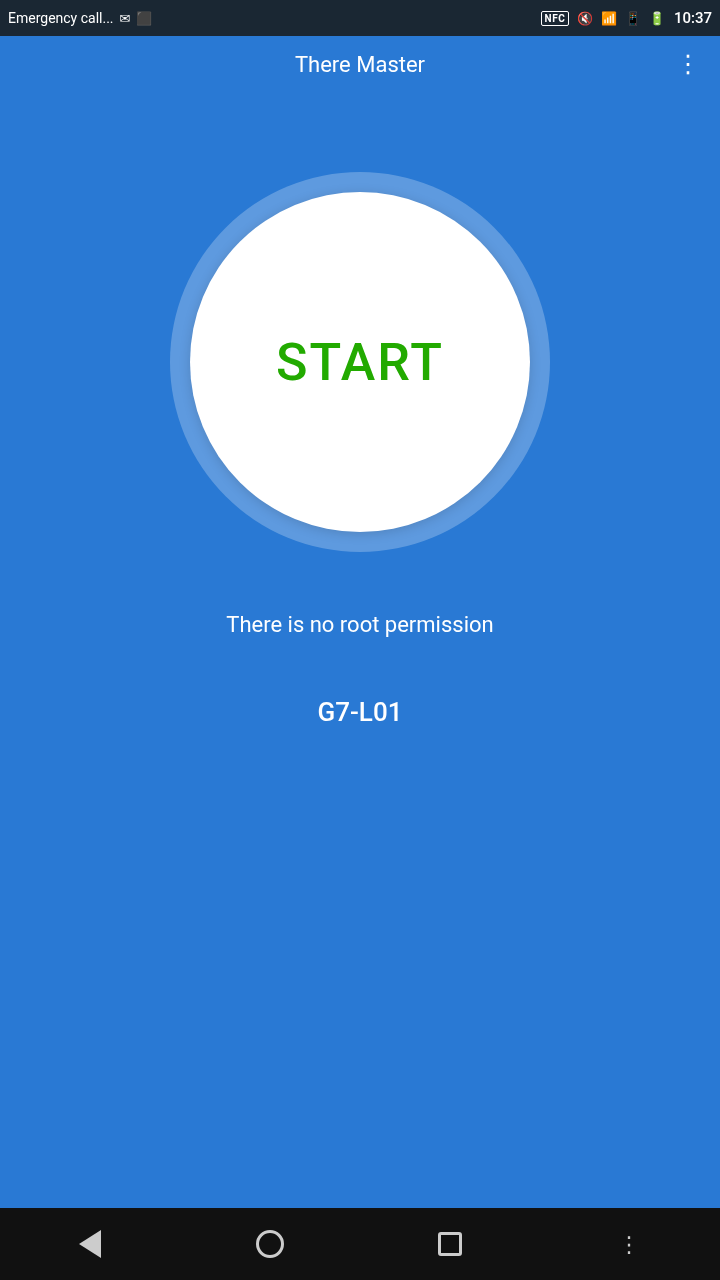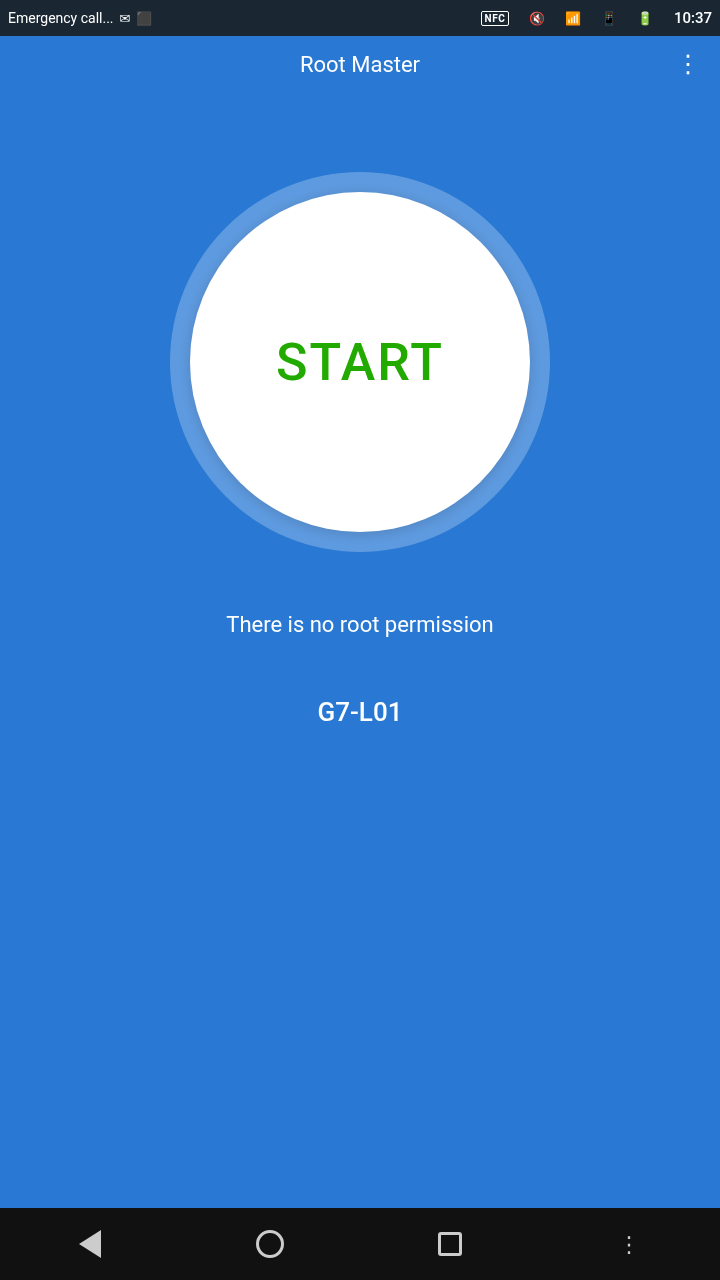--- a/index.html
+++ b/index.html
@@ -34,21 +34,21 @@
 
     .status-bar-text {
       color: #ffffff;
       font-size: 14px;
       font-weight: 400;
     }
 
     .status-icons {
       display: flex;
       align-items: center;
-      gap: 20px;
+      gap: 8px;
     }
 
     .status-icon {
       color: white;
       font-size: 13px;
     }
 
     .status-time {
       color: white;
       font-size: 15px;
@@ -251,21 +251,21 @@
 
     <span class="status-icon">📱</span>
 
     <span class="status-icon">🔋</span>
     <span class="status-time">10:37</span>
   </div>
 </div>
 
 <div class="app-bar">
   <div class="app-bar-spacer"></div>
-  <span class="app-bar-title">Root Master</span>
+  <span class="app-bar-title">There Master</span>
   <div class="app-bar-more">⋮</div>
 </div>
 
 <div class="main-content">
 
   <div class="start-button-container">
     <div class="start-button-outer">
       <div class="start-button-inner">
         <span class="start-button-text">START</span>
       </div>

